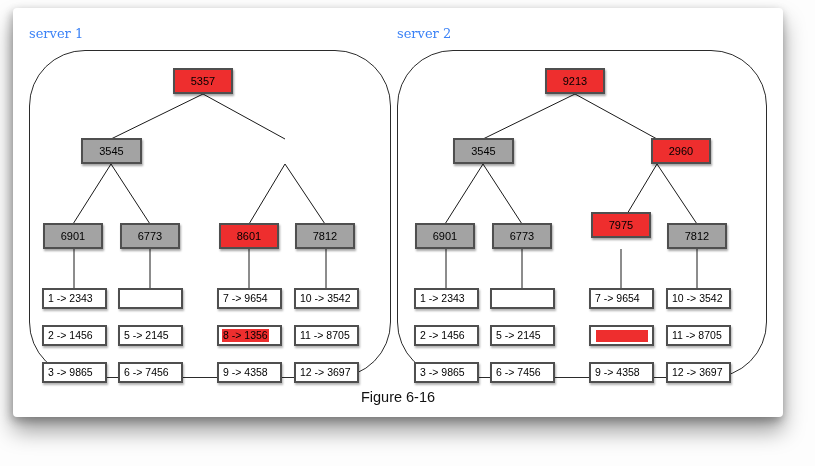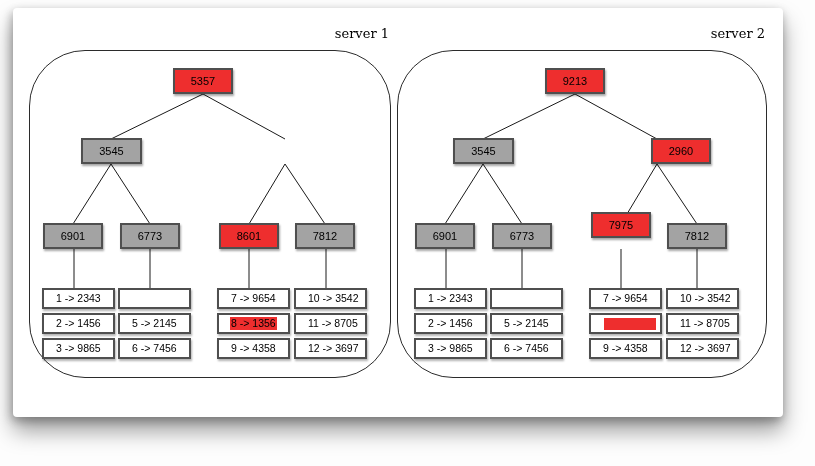--- a/index.html
+++ b/index.html
@@ -1,33 +1,33 @@
 <!DOCTYPE html>
 <html style="--highlight: #ee2e2e; --box_border: #4f4f4f; --edge: #1a1a1a;"><head>
 <meta charset="utf-8">
 <style>
   html,body{margin:0;padding:0;background:#fdfdfd;}
   .stage{position:relative;width:815px;height:466px;overflow:hidden;
          font-family:"Liberation Sans",sans-serif;}
   .page{position:absolute;left:13px;top:8px;width:770px;height:409px;background:#fff;
         border-radius:4px;
         box-shadow:0 14px 22px rgba(0,0,0,0.38), 0 3px 10px rgba(0,0,0,0.18), -3px 4px 10px rgba(0,0,0,0.12);}
-  .server-label{position:absolute;top:18px;text-align:right;
-        font-family:"DejaVu Serif","Liberation Serif",serif;font-size:13px;color:#000000;}
+  .server-label{position:absolute;top:18px;text-align:left;
+        font-family:"DejaVu Serif","Liberation Serif",serif;font-size:13px;color:#3b82f6;}
   .container{position:absolute;top:42px;height:326px;border:1px solid #2b2b2b;border-radius:56px;background:transparent;}
   .edges{position:absolute;left:0;top:0;width:770px;height:409px;}
   .edges line{stroke:var(--edge,#1a1a1a);stroke-width:1;}
   .node{position:absolute;height:22px;background:#a3a3a3;border:2px solid var(--box_border,#4f4f4f);
         box-shadow:1px 2px 2px rgba(0,0,0,0.35);
         font-size:11px;color:#000;text-align:center;line-height:22px;}
   .node.hl{background:var(--highlight,#ee2e2e);}
   .block{position:absolute;width:65px;}
   .cell{width:61px;height:17px;background:#fff;border:2px solid var(--box_border,#4f4f4f);
-        box-shadow:1px 2px 2px rgba(0,0,0,0.3);margin-bottom:4px;
-        display:flex;align-items:center;padding-left:8px;}
+        box-shadow:1px 2px 2px rgba(0,0,0,0.3);margin-bottom:16px;
+        display:flex;align-items:center;padding-left:0;}
   .cell span{font-size:10.5px;color:#000;white-space:nowrap;padding:0 1px;margin-left:3px;line-height:13px;}
   .cell span.texthl{background:var(--highlight,#ee2e2e);}
   .cell.bar::after{content:"";display:block;width:52px;height:12px;margin:0 auto;
         background:var(--highlight,#ee2e2e);}
   .caption{position:absolute;left:0;top:381px;width:770px;text-align:center;
         font-size:14.5px;color:#111;}
 </style>
 </head>
 <body>
 
@@ -160,14 +160,15 @@
           <span>10 -&gt; 3542</span>
         </div>
       <div class="cell">
           <span>11 -&gt; 8705</span>
         </div>
       <div class="cell">
           <span>12 -&gt; 3697</span>
         </div>
     </div>
 
+    <div class="caption">Figure 6-16</div>
   </div>
 </div>
 
 </body></html>

